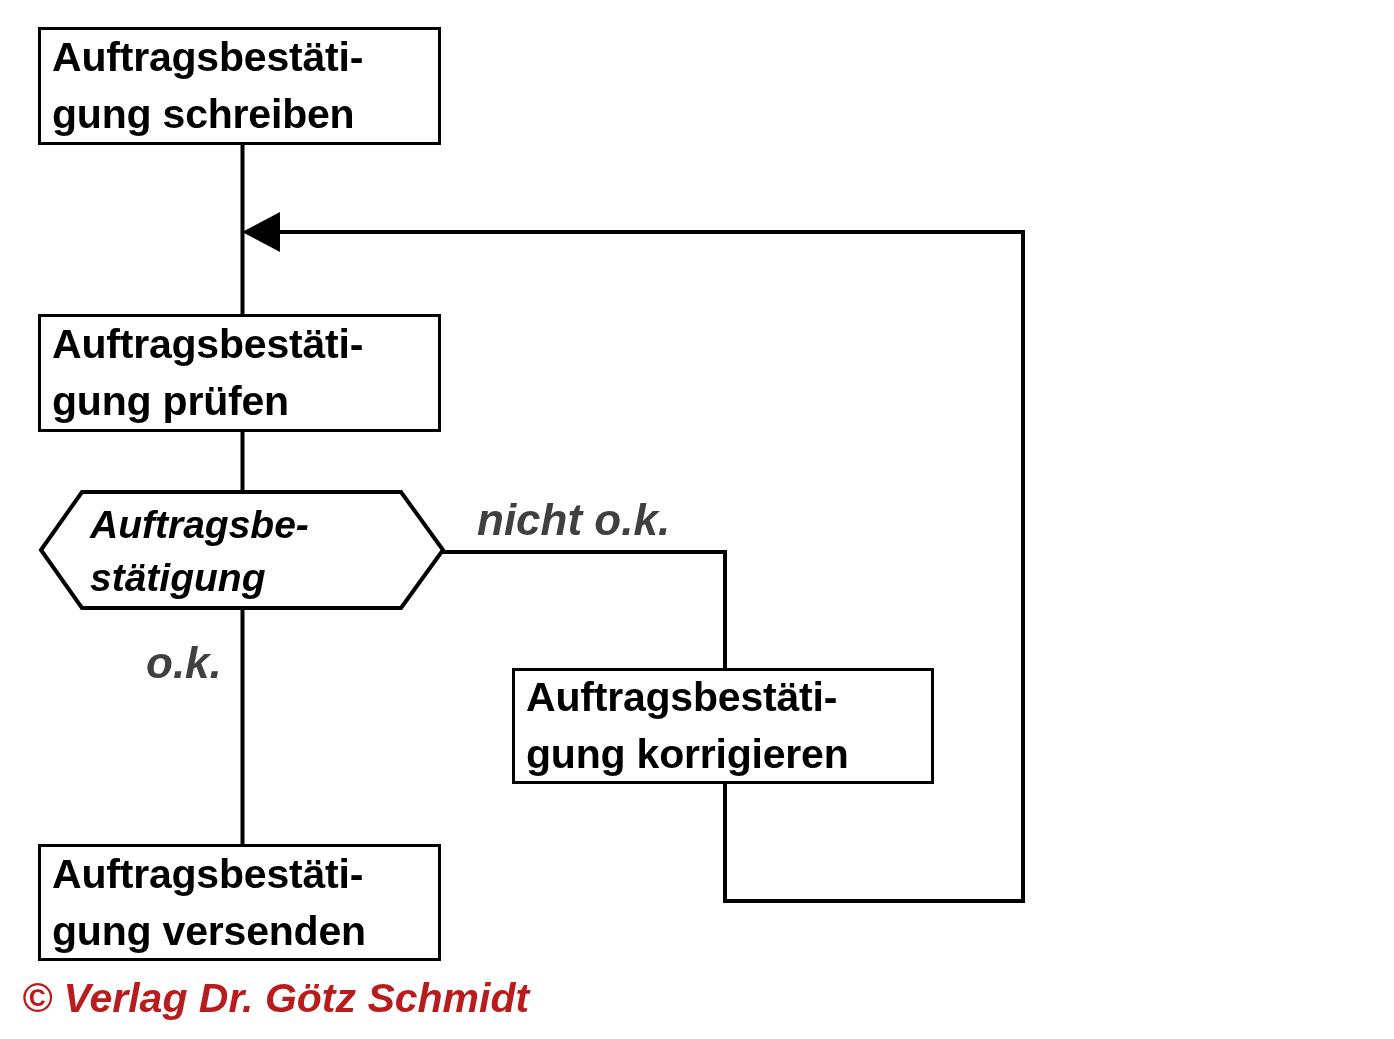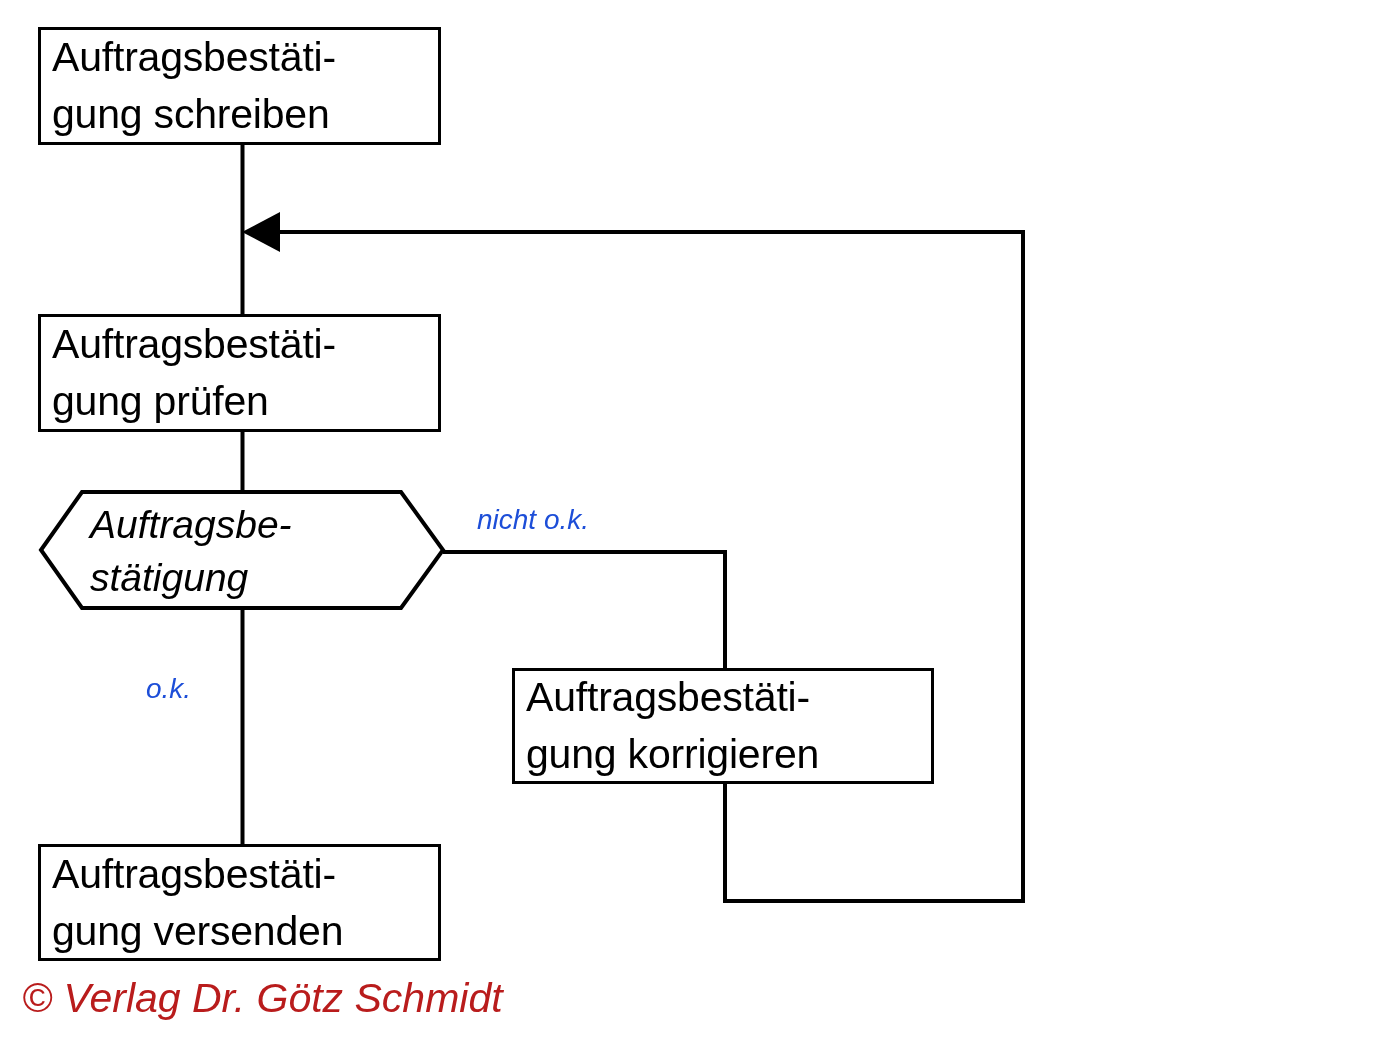--- a/index.html
+++ b/index.html
@@ -8,20 +8,21 @@
     background: #ffffff;
   }
   #canvas {
     position: relative;
     width: 1394px;
     height: 1039px;
     background: #ffffff;
     overflow: hidden;
     font-family: "Liberation Sans", sans-serif;
     color: #000000;
+    font-weight: bold;
   }
   .flow-svg {
     position: absolute;
     left: 0;
     top: 0;
     width: 1394px;
     height: 1039px;
   }
   .node-box {
     position: absolute;
@@ -46,25 +47,25 @@
   .hex-label {
     position: absolute;
     font-size: 39px;
     line-height: 53px;
     font-style: italic;
     white-space: pre-line;
     color: #000000;
   }
   .edge-label {
     position: absolute;
-    font-size: 28px;
+    font-size: 44px;
     line-height: 44px;
     font-style: italic;
     white-space: nowrap;
-    color: #1d4ed8;
+    color: #404040;
   }
   .side-note {
     position: absolute;
     font-size: 43px;
     line-height: 56px;
     white-space: pre-line;
     color: #000000;
   }
   .copyright {
     position: absolute;
@@ -112,21 +113,21 @@
   <div class="hex-wrap" style="left:38px; top:488px; width:410px; height:124px;">
     <svg width="410" height="124" viewBox="0 0 410 124">
       <polygon points="3,62 44,4 363,4 405,62 363,120 44,120" fill="#ffffff" stroke="#000000" stroke-width="4"></polygon>
     </svg>
     <div class="hex-label" style="left:52px; top:10px; width:330px;">Auftragsbe-
 stätigung</div>
   </div>
 
   <div class="edge-label" style="left:477px; top:498px;">nicht o.k.</div>
 
-  <div class="edge-label" style="left:146px; top:641px;margin-top:26px;">o.k.</div>
+  <div class="edge-label" style="left:146px; top:641px;">o.k.</div>
 
   <div class="node-box" style="left:512px; top:668px; width:422px; height:116px;">
     <div class="node-label">Auftragsbestäti-
 gung korrigieren</div>
   </div>
 
   <div class="node-box" style="left:38px; top:844px; width:403px; height:117px;">
     <div class="node-label">Auftragsbestäti-
 gung versenden</div>
   </div>

